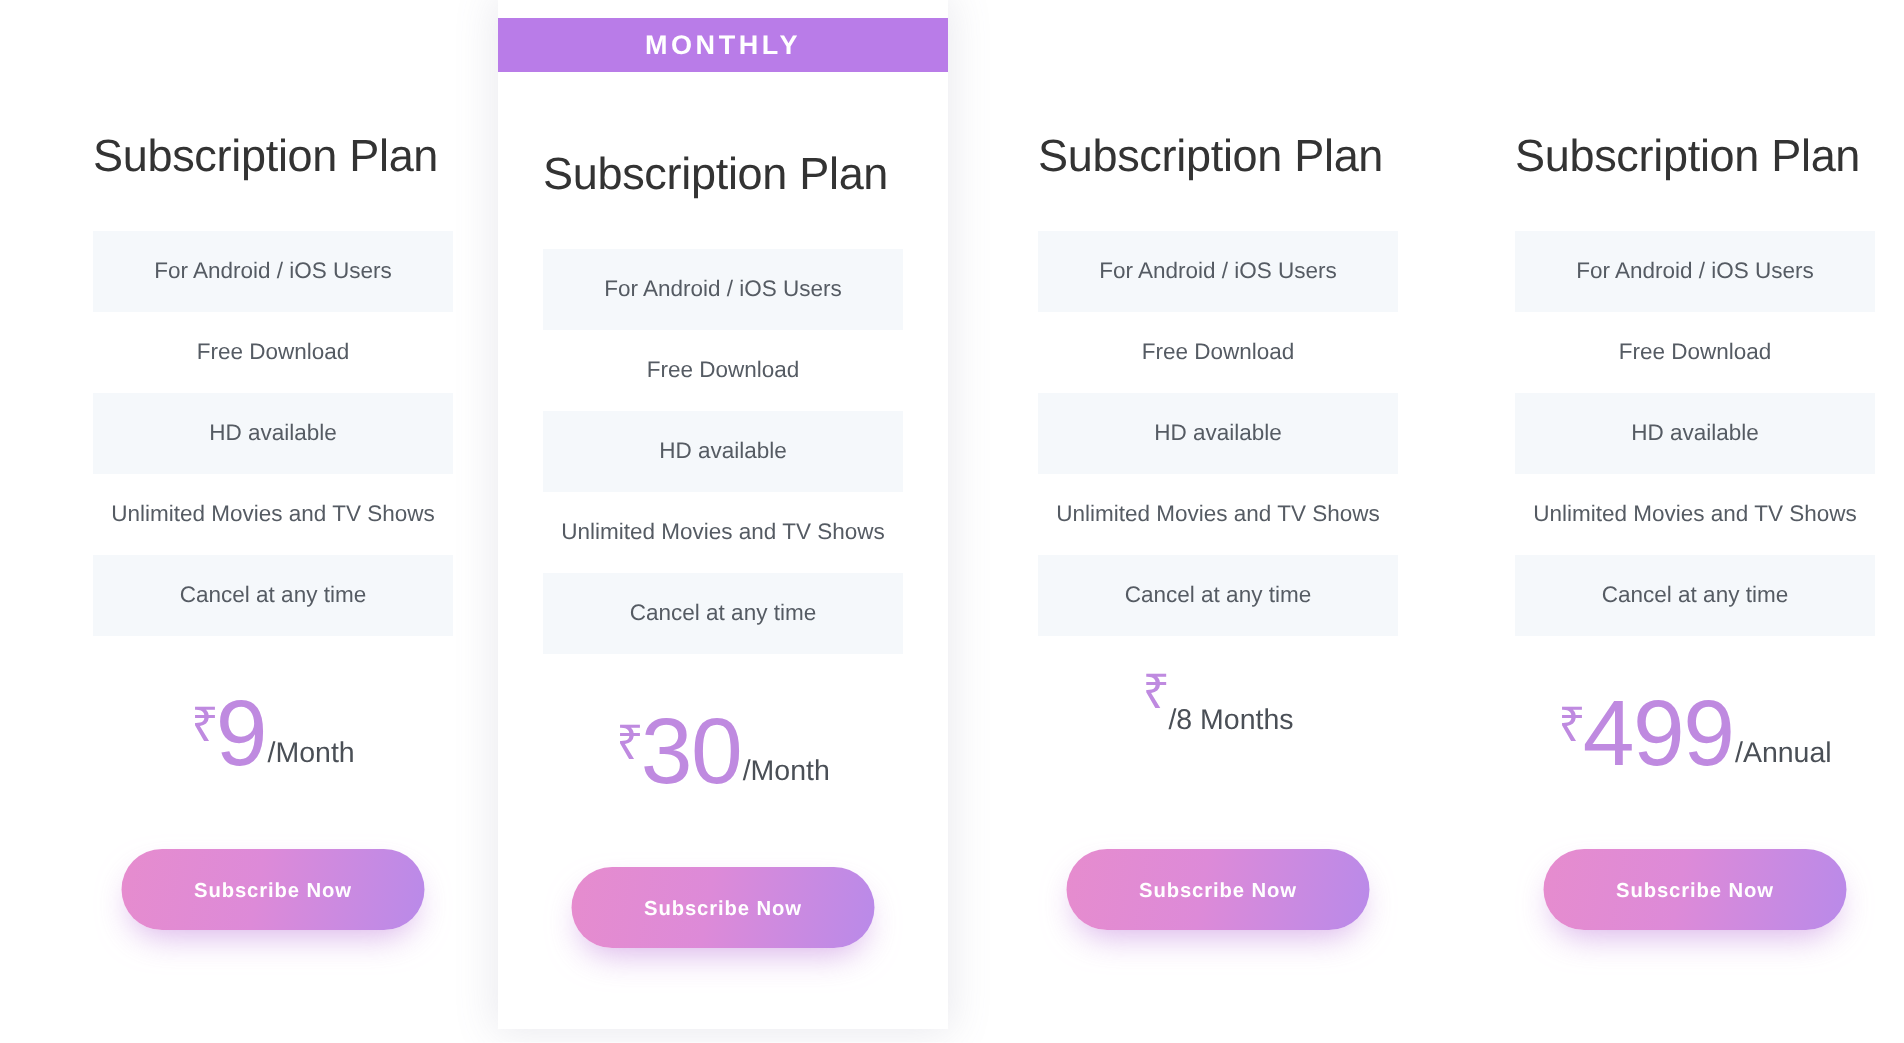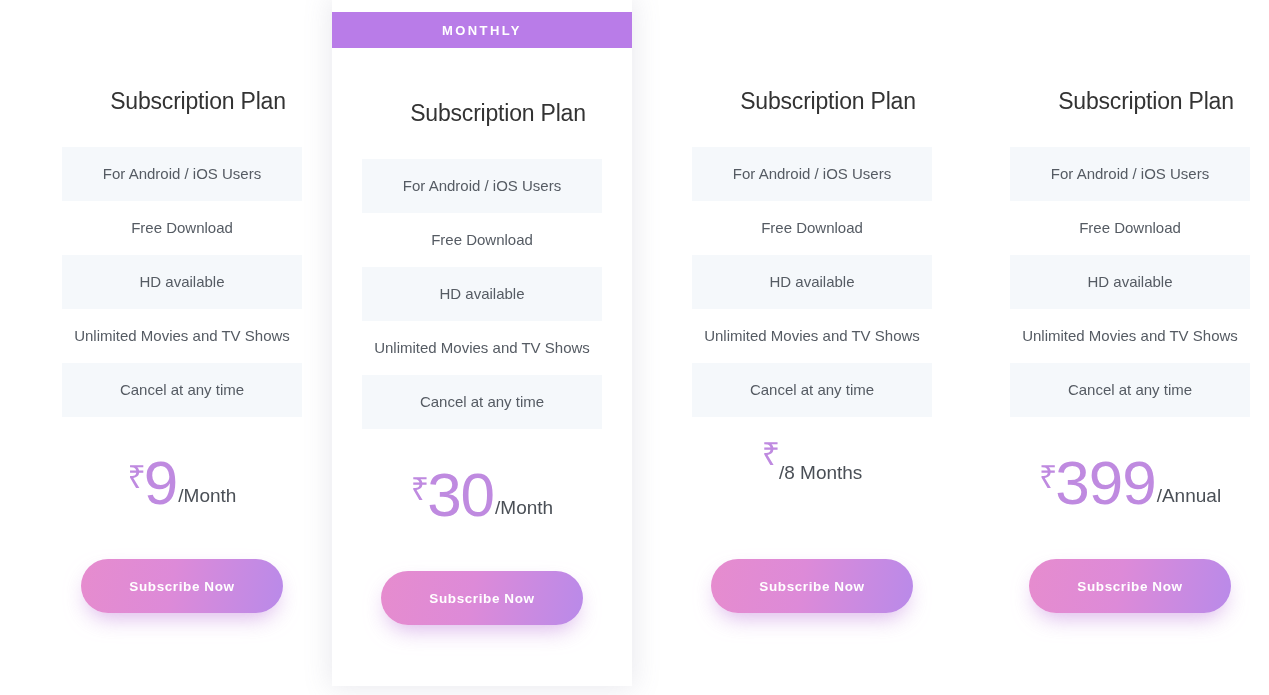--- a/index.html
+++ b/index.html
@@ -50,38 +50,37 @@
     z-index: 5;
   }
 
   .badge {
     height: 36px;
     background: #b97ce8;
     display: flex;
     align-items: center;
     justify-content: center;
     color: #ffffff;
-    font-size: 13px;
+    font-size: 18px;
     letter-spacing: 2.4px;
     font-weight: 600;
     margin: 0 -30px;
   }
 
   .featured .title { margin-top: 52px; }
 
   
   .title {
-    text-align: center;
-    font-size: 23px;
+    text-align: left;
+    font-size: 30px;
     font-weight: 400;
     color: #333333;
     letter-spacing: -0.2px;
     margin-bottom: 32px;
     white-space: nowrap;
-    margin-left: 32px;
   }
 
   
   .features { width: 240px; margin: 0 auto; }
 
   .feature {
     min-height: 54px;
     display: flex;
     align-items: center;
     justify-content: center;
@@ -218,21 +217,21 @@
       <div class="title">Subscription Plan</div>
       <div class="features">
         <div class="feature shaded">For Android / iOS Users</div>
         <div class="feature">Free Download</div>
         <div class="feature shaded">HD available</div>
         <div class="feature">Unlimited Movies and TV Shows</div>
         <div class="feature shaded">Cancel at any time</div>
       </div>
       <div class="price-block">
         <span class="currency">₹</span>
-        <span class="amount">399</span>
+        <span class="amount">499</span>
         <span class="period">/Annual</span>
       </div>
       <div class="btn-row">
         <button class="subscribe-btn">Subscribe Now</button>
       </div>
     </div>
 
   </div>
 </div>
 

